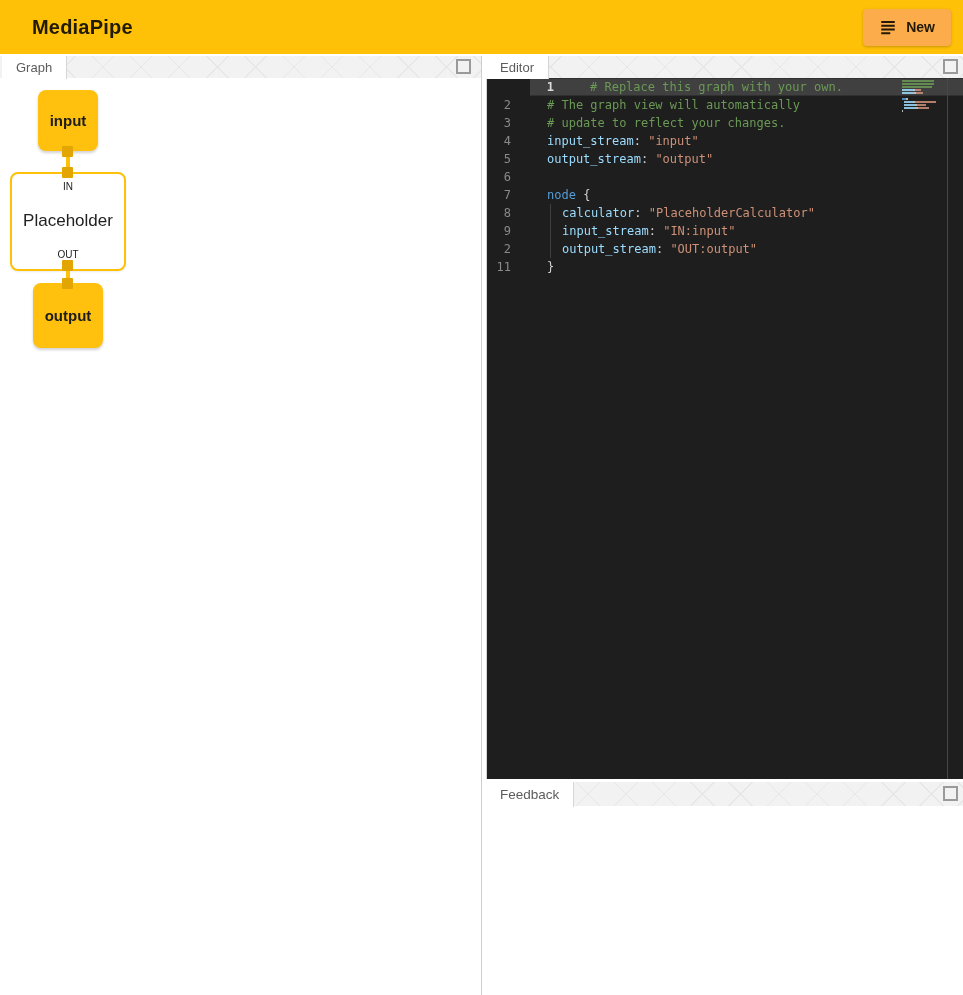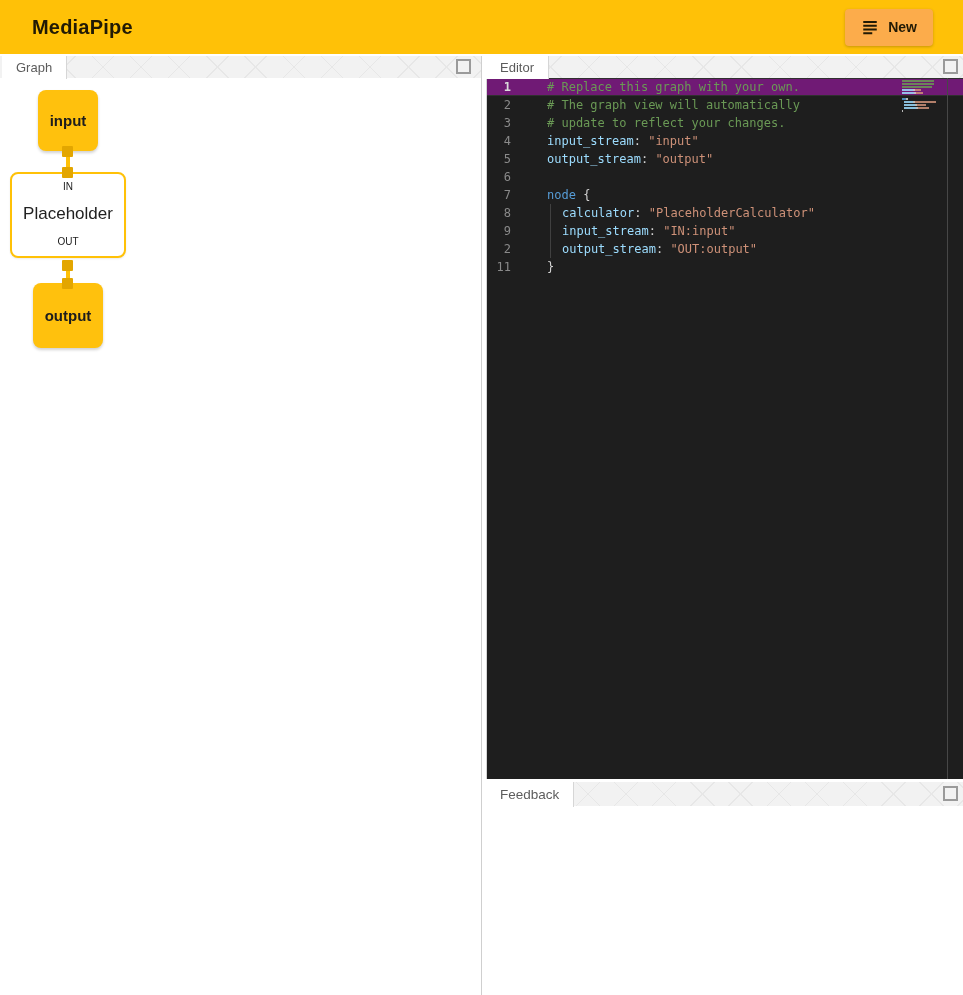--- a/index.html
+++ b/index.html
@@ -3,21 +3,21 @@
 <meta charset="utf-8">
 <style>
   html,body{margin:0;padding:0;background:#fff;}
   .app{position:relative;width:963px;height:995px;overflow:hidden;background:#fff;
        font-family:"Liberation Sans",sans-serif;-webkit-font-smoothing:antialiased;}
 
   
   .header{position:absolute;left:0;top:0;right:0;height:54px;background:var(--header-bg);
           display:flex;align-items:center;justify-content:space-between;}
   .app-title{padding-left:32px;font-size:20px;font-weight:700;color:#211a05;letter-spacing:.2px;}
-  .header-actions{display:flex;gap:16px;padding-right:30px;}
+  .header-actions{display:flex;gap:16px;padding-right:12px;}
   .hbtn{display:flex;align-items:center;gap:9px;height:37px;padding:0 16px;border:none;cursor:pointer;
         background:var(--button-bg);border-radius:4px;font-family:inherit;font-size:14px;font-weight:600;
         color:#211a05;box-shadow:0 1px 3px rgba(0,0,0,.22);}
   .hbtn svg{display:block;fill:#211a05;}
 
   
   .tabbar{position:relative;height:22px;border-bottom:1px solid #c9c9c9;background-color:#f2f2f2;
           background-image:repeating-linear-gradient(45deg,transparent 0 26px,#e7e7e7 26px 27px),
                            repeating-linear-gradient(135deg,transparent 0 26px,#e7e7e7 26px 27px);text-align:center;}
   .tab{position:absolute;top:0;bottom:-1px;background:#fff;display:flex;align-items:center;
@@ -28,21 +28,21 @@
   .left{position:absolute;left:0;top:56px;width:482px;bottom:0;border-right:1px solid #cfcfcf;box-sizing:border-box;}
   .left .tab{left:2px;}
   .left .maxbtn{right:10px;}
   .gcontent{position:absolute;left:0;top:22px;right:0;bottom:0;background:#fff;overflow:hidden;}
 
   .gnode{position:absolute;box-sizing:border-box;color:#1d1d1d;}
   .stream{background:var(--node-fill);border-radius:8px;display:flex;align-items:center;justify-content:center;
           font-size:15px;font-weight:600;box-shadow:0 2px 3px rgba(0,0,0,.18);}
   #node-input{left:38px;top:12px;width:60px;height:61px;}
   #node-output{left:33px;top:205px;width:70px;height:65px;}
-  .calc{left:10px;top:94px;width:116px;height:86px;background:#fff;border:2px solid var(--node-border);
+  .calc{left:10px;top:94px;width:116px;height:99px;background:#fff;border:2px solid var(--node-border);
         border-radius:8px;display:flex;flex-direction:column;align-items:center;justify-content:space-between;
         padding:7px 0 9px;box-shadow:0 1px 2px rgba(0,0,0,.08);}
   .portlabel{font-size:10px;color:#212121;}
   .calclabel{font-size:17px;font-weight:500;color:#212121;}
   .edge{position:absolute;left:66px;width:4px;background:var(--node-border);}
   #edge-1{top:73px;height:21px;}
   #edge-2{top:187px;height:18px;}
   .port{position:absolute;left:62px;width:11px;height:11px;background:var(--port-color);border-radius:1px;z-index:3;}
   #port-1{top:68px;} #port-2{top:89px;} #port-3{top:182px;} #port-4{top:200px;}
 
@@ -51,21 +51,21 @@
   .rtop .tab{left:0;}
   .rtop .maxbtn{right:5px;}
   .econtent{position:absolute;left:0;top:22px;right:0;bottom:0;background:var(--editor-bg);
             border-left:1px solid #d4d4d4;box-sizing:border-box;overflow:hidden;
             font-family:"DejaVu Sans Mono",monospace;font-size:12px;}
   .code-line{height:18px;line-height:18px;white-space:pre;}
   .ln{display:inline-block;width:24px;text-align:right;color:#8a8a8a;vertical-align:top;}
   .lt{display:inline-block;margin-left:36px;}
   .lt.ind{padding-left:15px;position:relative;}
   .lt.ind::before{content:"";position:absolute;left:3px;top:0;bottom:0;width:1px;background:#404040;}
-  .code-line.current{background:#701a75;box-shadow:inset 0 1px 0 #303030,inset 0 -1px 0 #303030;}
+  .code-line.current{background:#404040;box-shadow:inset 0 1px 0 #303030,inset 0 -1px 0 #303030;margin-left:43px;}
   .code-line.current .ln{color:#dadada;font-weight:700;}
   .tok-comment{color:var(--tok-comment);} .tok-key{color:var(--tok-key);}
   .tok-string{color:var(--tok-string);} .tok-keyword{color:var(--tok-keyword);margin-top:41px;}
   .tok-punct{color:var(--tok-punct);}
   .minimap{position:absolute;top:2px;right:17px;width:44px;}
   .mm-row{height:2px;margin-bottom:1px;font-size:0;white-space:nowrap;}
   .mm-tok{display:inline-block;height:2px;opacity:.85;}
   .ruler{position:absolute;top:0;bottom:0;right:15px;width:1px;background:#474747;}
 
   

